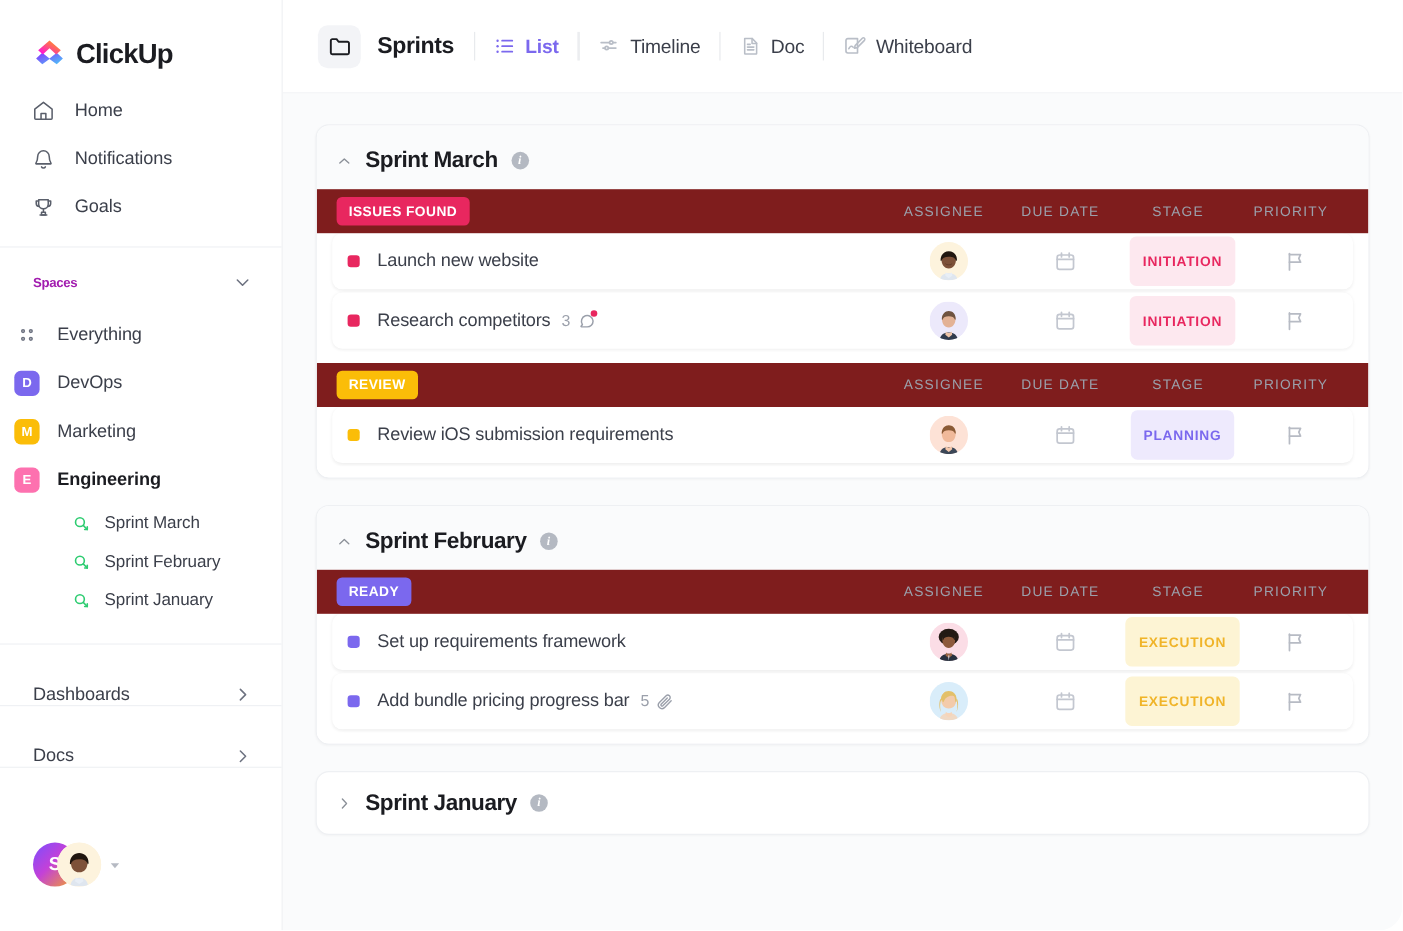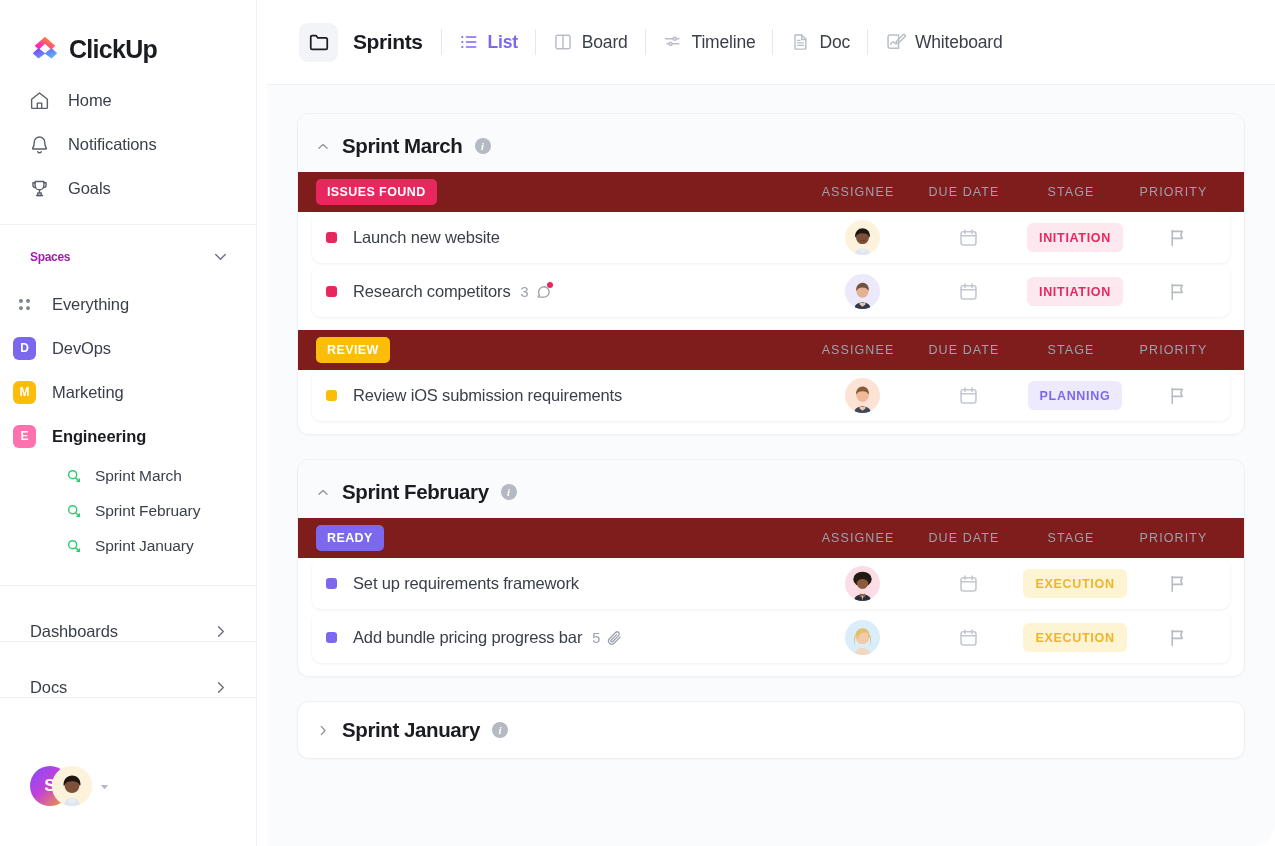--- a/index.html
+++ b/index.html
@@ -9,21 +9,20 @@
     background: #ffffff;
     overflow: hidden;
   }
   .app {
     position: relative;
     width: 1275px; height: 846px;
     display: flex;
     background: #ffffff;
     border-radius: 22px;
     overflow: hidden;
-    gap: 10px;
   }
 
   
   .sidebar {
     width: 257px; height: 846px;
     background: #ffffff;
     border-right: 1px solid #eef0f3;
     display: flex;
     flex-direction: column;
     flex: 0 0 257px;
@@ -211,21 +210,21 @@
   .task-cells { margin-left: auto; display: flex; align-items: center; }
   .cell { display: flex; align-items: center; justify-content: center; }
   .avatar-sm {
     width: 35px; height: 35px; border-radius: 50%;
     overflow: hidden; display:block;
   }
   .cal-icon { color: #c3c7d0; display: flex; }
   .flag-icon { color: #b7bbc4; display: flex; cursor: pointer; }
   .stage-pill {
     display: inline-flex; align-items: center; justify-content: center;
-    height: 29px; padding: 0 12px; border-radius: 6px;
+    height: 45px; padding: 0 12px; border-radius: 6px;
     font-size: 12.5px; font-weight: bold; letter-spacing: 0.7px;
     white-space: nowrap;
   }
   .row-spacer { height: 10px; background: #ffffff; }
 
   .collapsed-card {
     background: #ffffff;
     border: 1px solid #eef0f3;
     border-radius: 12px;
     box-shadow: 0 1px 2px rgba(23,25,30,0.03);
@@ -429,29 +428,20 @@
             <circle cx="4" cy="12" r="1.3" fill="currentColor" stroke="none"></circle>
               <path d="M9 12h11"></path>
             <circle cx="4" cy="18" r="1.3" fill="currentColor" stroke="none"></circle>
               <path d="M9 18h11"></path>
           </svg>
         </span>
         <span>List</span>
       </div>
       <span class="tb-sep"></span>
 
-      <div class="view-tab">
-        <span class="vi" style="color:#b9bec7">
-          <svg width="20" height="20" viewBox="0 0 24 24" fill="none" stroke="currentColor" stroke-width="1.8" stroke-linejoin="round">
-            <rect x="3.5" y="4" width="17" height="16" rx="2"></rect>
-              <path d="M12 4v16"></path>
-          </svg>
-        </span>
-        <span>Board</span>
-      </div>
       <span class="tb-sep"></span>
 
       <div class="view-tab">
         <span class="vi" style="color:#b9bec7">
           <svg width="20" height="20" viewBox="0 0 24 24" fill="none" stroke="currentColor" stroke-width="1.9" stroke-linecap="round">
             <path d="M3 8h16"></path>
               <path d="M5 14h14"></path>
               <circle cx="14" cy="8" r="1.8" fill="#fff"></circle>
               <circle cx="9" cy="14" r="1.8" fill="#fff"></circle>
           </svg>

